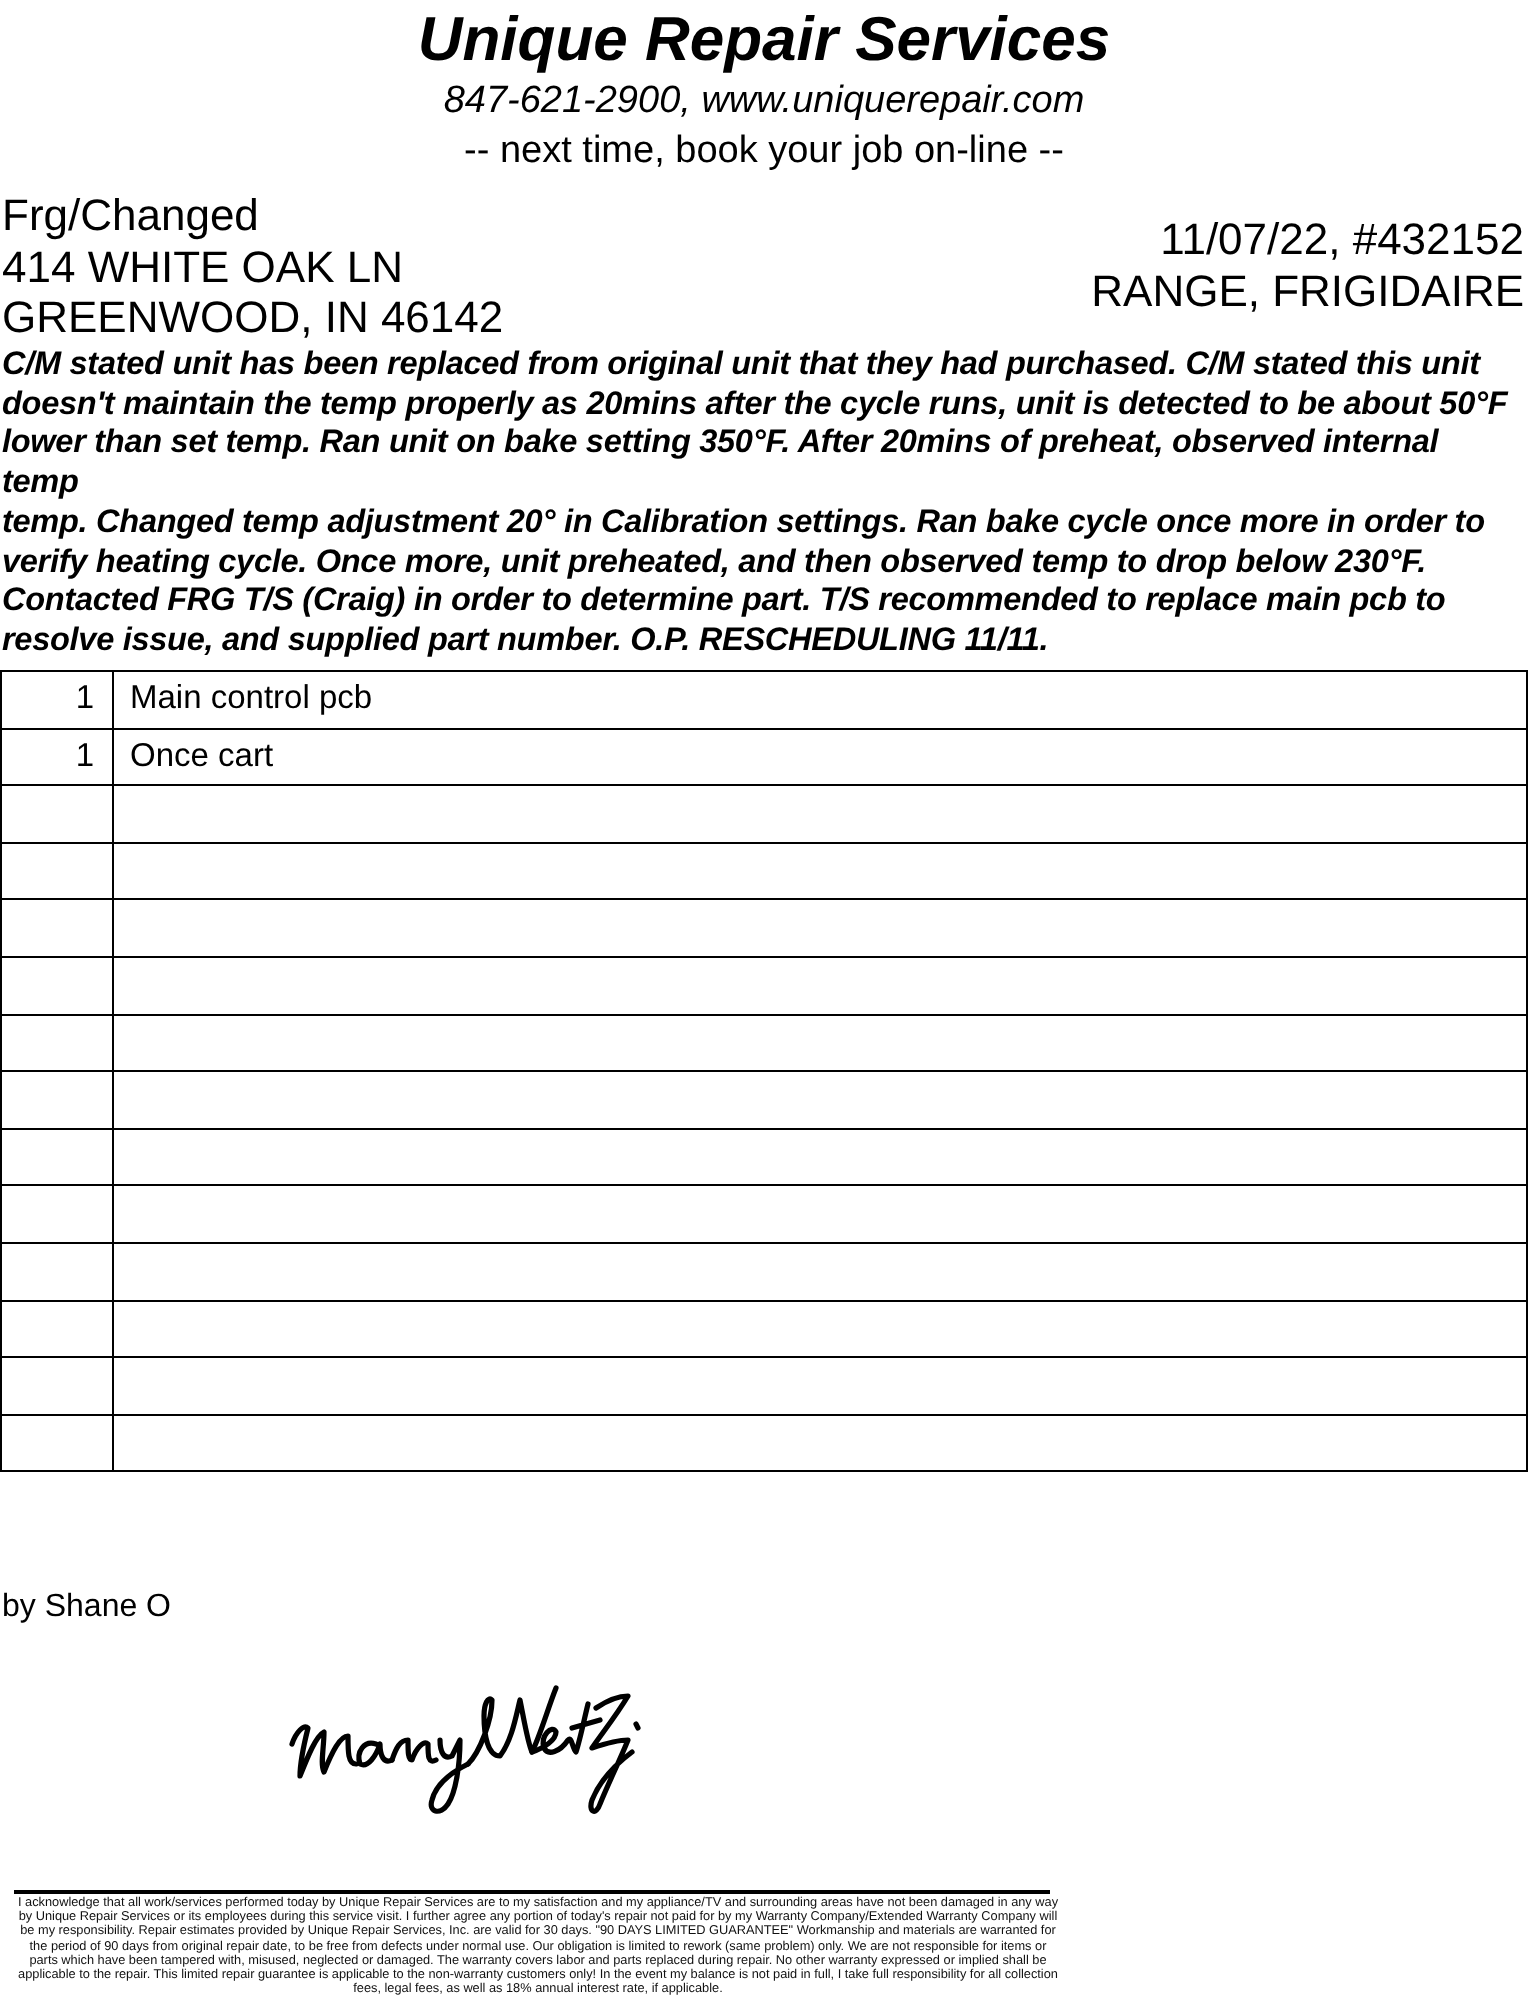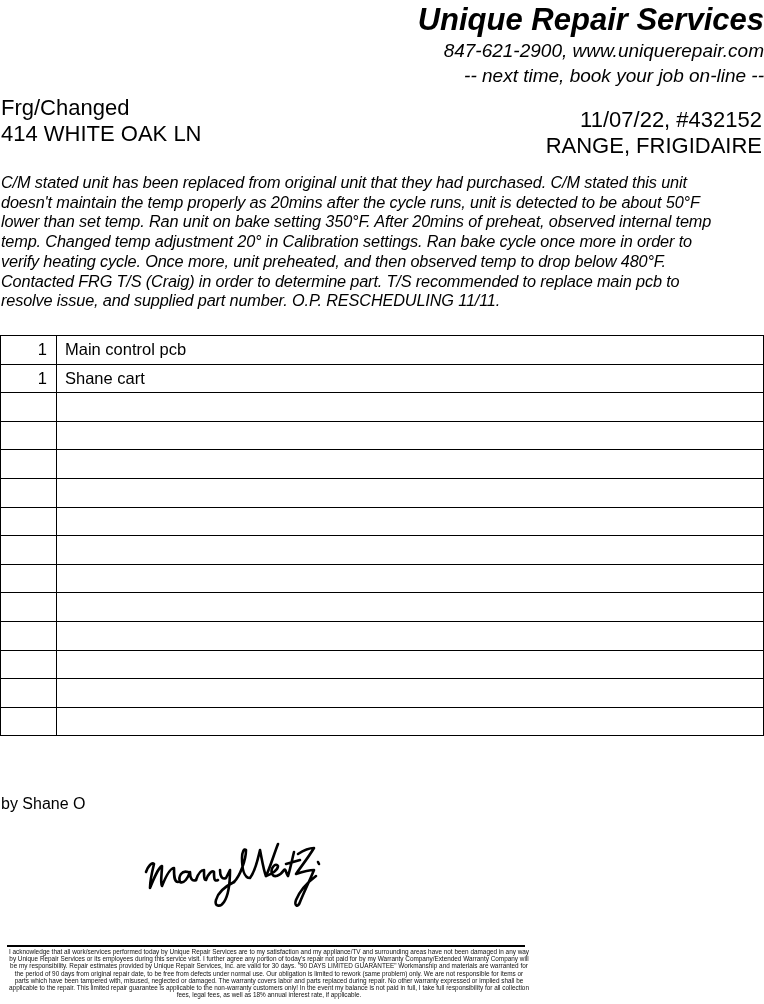--- a/index.html
+++ b/index.html
@@ -1,36 +1,37 @@
 <!DOCTYPE html>
 <html><head>
   <meta charset="utf-8">
   <style>
     html, body { margin: 0; padding: 0; background: #ffffff; }
     body {
       width: 764px; height: 1004px; position: relative; overflow: hidden;
       font-family: "Liberation Sans", sans-serif; color: #000;
     }
-    .header { position: absolute; left: 0; top: 0; width: 764px; text-align: right; }
+    .header { position: absolute; left: 0; top: 0; width: 764px; text-align: center; }
     .company {
       font-size: 31px; font-weight: bold; font-style: italic;
       line-height: 36px; margin-top: 2px; letter-spacing: 0px;
     }
     .contact { font-size: 19px; font-style: italic; line-height: 27px; margin-top: -1px; }
-    .tagline { font-size: 19px; font-style: italic; line-height: 24px; margin-top: 0px; }
+    .tagline { font-size: 19px; line-height: 24px; margin-top: 0px; }
 
     .info { position: absolute; top: 95px; left: 0; width: 764px; font-size: 22px; line-height: 25.5px; }
     .info .left { position: absolute; left: 1px; top: 0; }
     .info .right { position: absolute; right: 2px; top: 12px; text-align: right; }
     .info div div { white-space: nowrap; }
 
     .notes {
       position: absolute; top: 173px; left: 1px; width: 760px;
       font-size: 16.3px; font-style: italic; line-height: 19.7px;
       letter-spacing: -0.15px;
+      font-weight: bold;
     }
 
     .parts {
       position: absolute; top: 335px; left: 0; width: 764px;
       border-collapse: collapse; table-layout: fixed;
     }
     .parts td {
       border: 1.5px solid #000; height: 27.6px; padding: 0;
       font-size: 16.5px; vertical-align: middle;
     }
@@ -56,46 +57,47 @@
 <div class="header">
   <div class="company">Unique Repair Services</div>
   <div class="contact">847-621-2900, www.uniquerepair.com</div>
   <div class="tagline">-- next time, book your job on-line --</div>
 </div>
 
 <div class="info">
   <div class="left">
     <div>Frg/Changed</div>
     <div>414 WHITE OAK LN</div>
+    <div>GREENWOOD, IN 46142</div>
   </div>
   <div class="right">
     <div>11/07/22, #432152</div>
     <div>RANGE, FRIGIDAIRE</div>
   </div>
 </div>
 
 <div class="notes">
   <div>C/M stated unit has been replaced from original unit that they had purchased. C/M stated this unit</div>
   <div>doesn't maintain the temp properly as 20mins after the cycle runs, unit is detected to be about 50°F</div>
   <div>lower than set temp. Ran unit on bake setting 350°F. After 20mins of preheat, observed internal temp</div>
   <div>temp. Changed temp adjustment 20° in Calibration settings. Ran bake cycle once more in order to</div>
-  <div>verify heating cycle. Once more, unit preheated, and then observed temp to drop below 480°F.</div>
+  <div>verify heating cycle. Once more, unit preheated, and then observed temp to drop below 230°F.</div>
   <div>Contacted FRG T/S (Craig) in order to determine part. T/S recommended to replace main pcb to</div>
   <div>resolve issue, and supplied part number. O.P. RESCHEDULING 11/11.</div>
 </div>
 
 <table class="parts">
   <tbody>
     <tr>
         <td class="qty">1</td>
         <td class="desc">Main control pcb</td>
       </tr>
     <tr>
         <td class="qty">1</td>
-        <td class="desc">Shane cart</td>
+        <td class="desc">Once cart</td>
       </tr>
     <tr>
         <td class="qty"></td>
         <td class="desc"></td>
       </tr>
     <tr>
         <td class="qty"></td>
         <td class="desc"></td>
       </tr>
     <tr>

